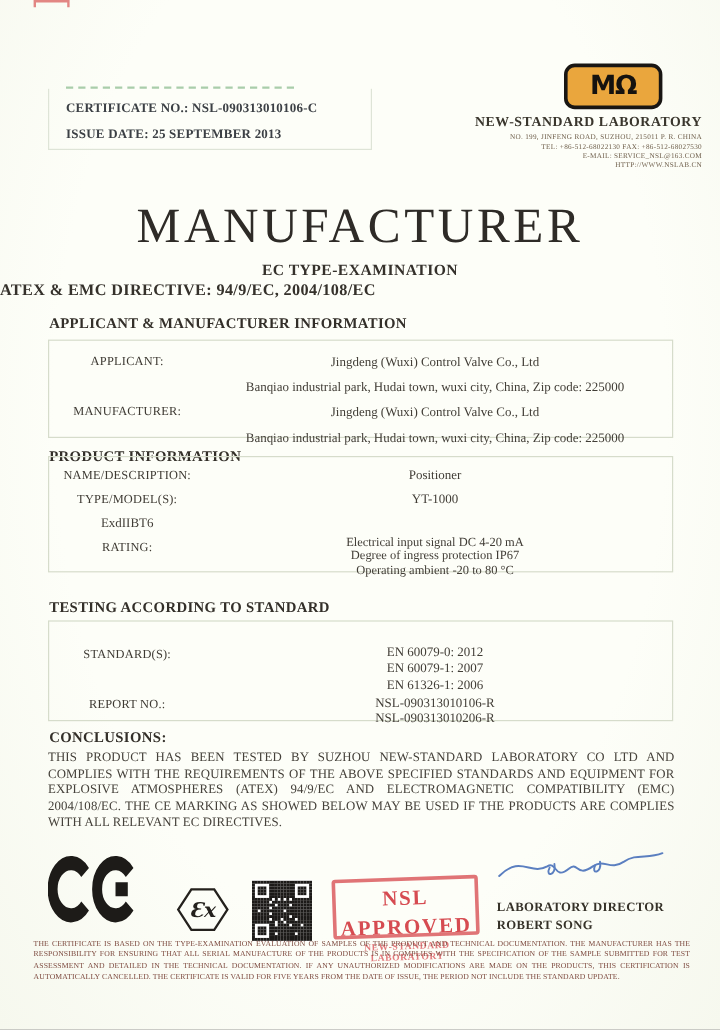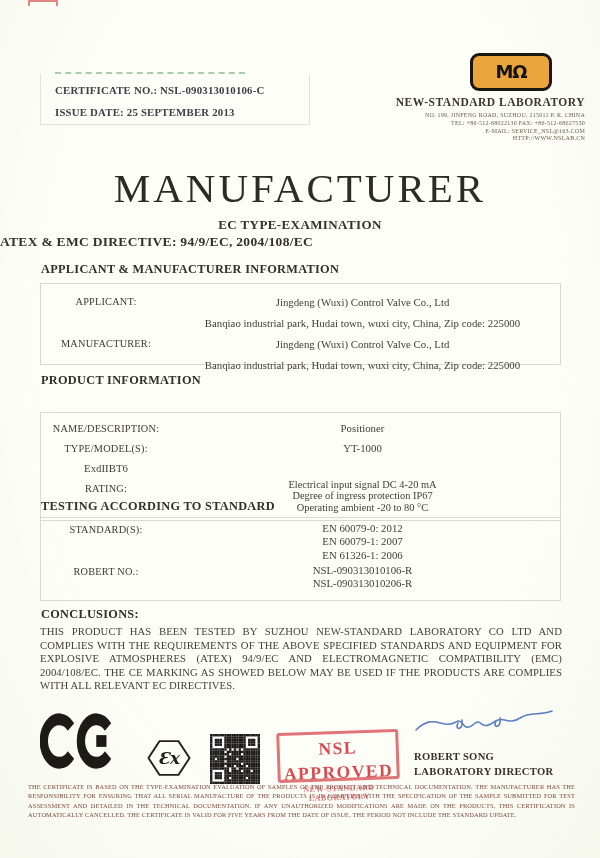--- a/index.html
+++ b/index.html
@@ -15,21 +15,21 @@
 
   .certbox{position:absolute;left:40px;top:74px;width:268px;height:50px;
        border:1px solid #dee4d7;border-top:none;}
   .certbox div{padding-left:14px;line-height:22px;font-weight:700;font-size:10.8px;
        letter-spacing:.2px;color:#3c4045;}
   .certbox div:first-child{padding-top:5px;}
 
   .logo{position:absolute;left:470px;top:53px;width:82px;height:38px;
        background:#eaa63d;border:3px solid #191613;border-radius:9px;
        display:flex;align-items:center;justify-content:center;box-sizing:border-box;}
-  .logo span{font-family:"DejaVu Sans", sans-serif;font-weight:700;font-size:18px;
+  .logo span{font-family:"DejaVu Sans", sans-serif;font-weight:700;font-size:22px;
        color:#15120f;letter-spacing:-1px;line-height:1;}
 
   .labname{position:absolute;right:15px;top:96px;font-weight:700;font-size:11.5px;
        letter-spacing:.5px;color:#3a362d;}
   .labaddr{position:absolute;right:15px;top:112px;text-align:right;font-size:6px;
        line-height:7.8px;color:#6d5d49;letter-spacing:.25px;}
 
   .title{position:absolute;left:0;top:164px;width:100%;text-align:center;
        font-size:41px;letter-spacing:3px;color:#2e2b27;}
   .sub1{position:absolute;left:0;top:217px;width:100%;text-align:center;
@@ -40,25 +40,25 @@
   .sechdr{position:absolute;left:41px;font-weight:700;font-size:12.3px;
        letter-spacing:.3px;color:#332f29;}
   .box{position:absolute;left:40px;width:521px;border:1px solid #d6dccb;box-sizing:border-box;}
   .row{display:grid;grid-template-columns:118px 1fr;padding:0 0 0 6px;text-align:center;}
   .lbl{font-size:10.3px;color:#3e3a33;letter-spacing:.2px;line-height:20px;}
   .val{font-size:10.8px;color:#413d36;line-height:21px;}
   .val .tight{display:block;line-height:11.4px;font-size:10.4px;}
   .val .std{display:block;line-height:13.3px;}
 
   .b1{top:283px;height:82px;padding-top:8px;}
-  .b2{top:412px;height:109px;padding-top:6px;}
+  .b2{top:380px;height:97px;padding-top:6px;}
   .b2 .row{margin-bottom:1px;}
   .b2 .lbl{line-height:19px;}
   .b2 .val{line-height:19px;}
-  .b3{top:517px;height:84px;padding-top:4px;}
+  .b3{top:517px;height:84px;padding-top:20px;}
   .b3 .lbl{line-height:13.3px;padding-top:1px;}
   .b3 .row2{margin-top:2px;}
 
   .conclusions-p{position:absolute;left:40px;top:625px;width:522px;text-align:justify;
        font-size:10.7px;line-height:13.6px;color:#45413a;letter-spacing:.1px;}
 
   .ce{position:absolute;left:40px;top:712px;width:78px;height:58px;}
   .exmark{position:absolute;left:147px;top:737px;width:44px;height:42px;}
   .qr{position:absolute;left:210px;top:733px;width:50px;height:52px;background:#fff;}
   .stamp{position:absolute;left:277px;top:731px;width:116px;height:44px;
@@ -147,21 +147,21 @@
   <div class="box b3">
     <div class="row">
       <span class="lbl">STANDARD(S):</span>
       <span class="val">
         <span class="std">EN 60079-0: 2012</span>
         <span class="std">EN 60079-1: 2007</span>
         <span class="std">EN 61326-1: 2006</span>
       </span>
     </div>
     <div class="row row2">
-      <span class="lbl">ROBERT NO.:</span>
+      <span class="lbl">REPORT NO.:</span>
       <span class="val">
         <span class="std">NSL-090313010106-R</span>
         <span class="std">NSL-090313010206-R</span>
       </span>
     </div>
   </div>
 
   <div class="sechdr" style="top:607px">CONCLUSIONS:</div>
   <div class="conclusions-p">THIS PRODUCT HAS BEEN TESTED BY SUZHOU NEW-STANDARD LABORATORY CO LTD AND COMPLIES WITH THE REQUIREMENTS OF THE ABOVE SPECIFIED STANDARDS AND EQUIPMENT FOR EXPLOSIVE ATMOSPHERES (ATEX) 94/9/EC AND ELECTROMAGNETIC COMPATIBILITY (EMC) 2004/108/EC. THE CE MARKING AS SHOWED BELOW MAY BE USED IF THE PRODUCTS ARE COMPLIES WITH ALL RELEVANT EC DIRECTIVES.</div>
 
@@ -557,19 +557,19 @@
     <div class="stamp-l2">NEW-STANDARD LABORATORY</div>
   </div>
 
   <svg class="sig" viewBox="0 0 145 42">
     <g stroke="#5b7fc0" stroke-width="1.6" fill="none" stroke-linecap="round">
       <path d="M4,30 C22,12 30,30 44,22 C52,17 50,34 62,24 C70,17 68,32 82,22 C92,15 96,26 108,18 C118,11 128,16 140,11"></path>
       <path d="M46,23 C42,31 52,30 50,20 M84,21 C80,29 90,28 88,18"></path>
     </g>
   </svg>
   <div class="signer">
+    <div>LABORATORY DIRECTOR</div>
     <div>ROBERT SONG</div>
-    <div>LABORATORY DIRECTOR</div>
   </div>
 
   <div class="fineprint">THE CERTIFICATE IS BASED ON THE TYPE-EXAMINATION EVALUATION OF SAMPLES OF THE PRODUCT AND TECHNICAL DOCUMENTATION. THE MANUFACTURER HAS THE RESPONSIBILITY FOR ENSURING THAT ALL SERIAL MANUFACTURE OF THE PRODUCTS IS IN COMPLIES WITH THE SPECIFICATION OF THE SAMPLE SUBMITTED FOR TEST ASSESSMENT AND DETAILED IN THE TECHNICAL DOCUMENTATION. IF ANY UNAUTHORIZED MODIFICATIONS ARE MADE ON THE PRODUCTS, THIS CERTIFICATION IS AUTOMATICALLY CANCELLED. THE CERTIFICATE IS VALID FOR FIVE YEARS FROM THE DATE OF ISSUE, THE PERIOD NOT INCLUDE THE STANDARD UPDATE.</div>
 
 </div>
 
 </body></html>

